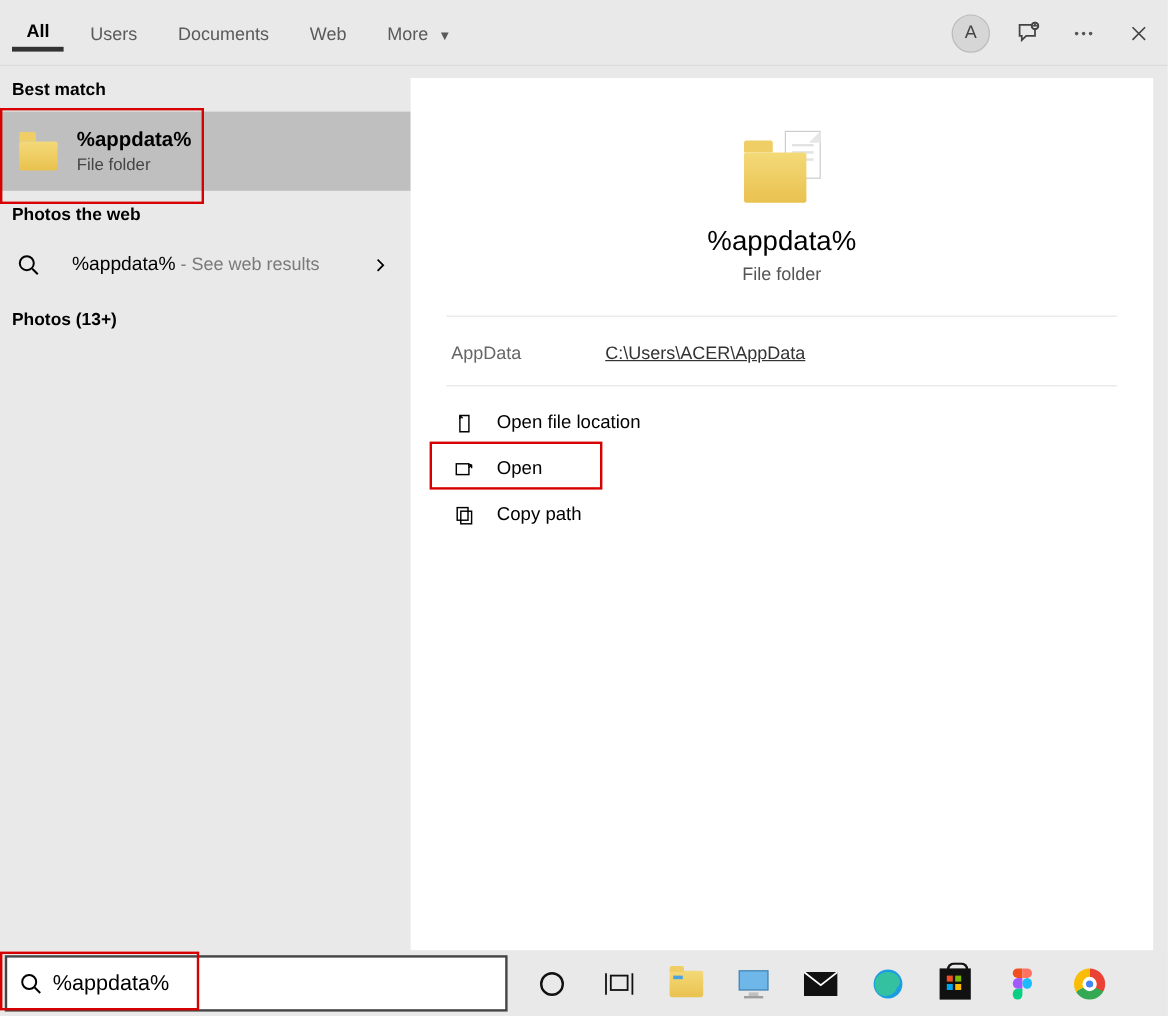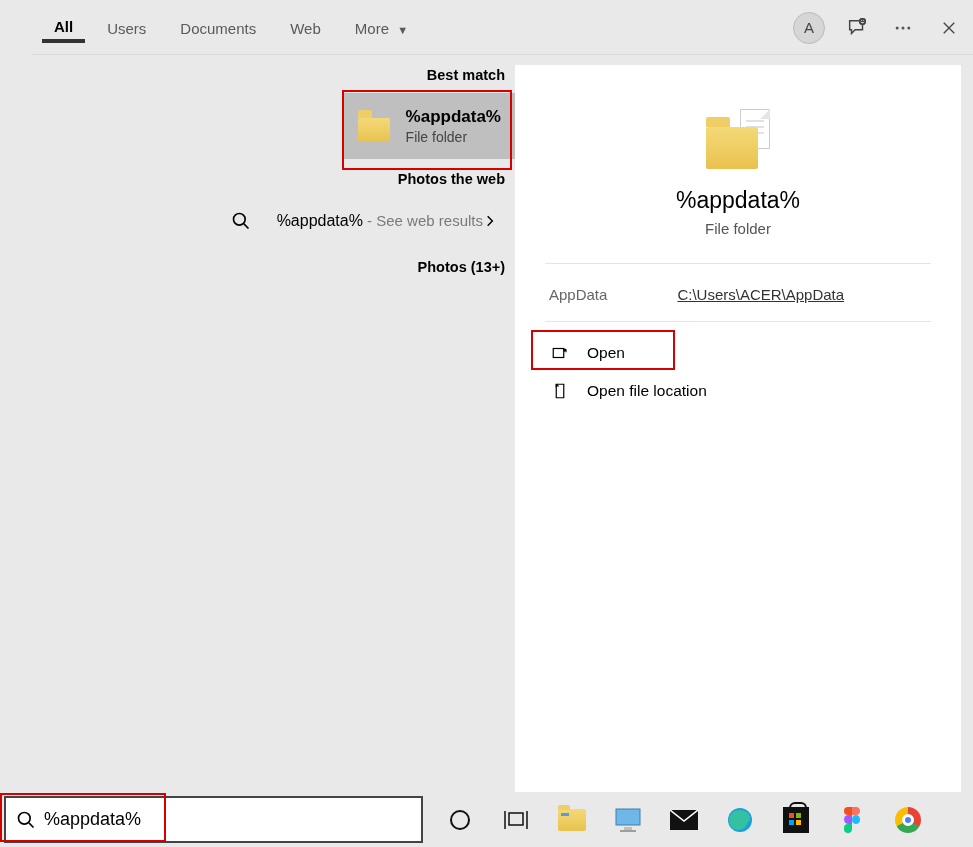--- a/index.html
+++ b/index.html
@@ -1,30 +1,30 @@
 <!DOCTYPE html>
 <html><head>
 <meta charset="utf-8">
 <style>
   * { box-sizing: border-box; }
   html, body { margin:0; padding:0; font-family: "Segoe UI", Arial, sans-serif; background:#e9e9e9; height:847px; width:973px; overflow:hidden; color:#000; }
   body { display:flex; flex-direction:column; }
   
-  .tabs-bar { height:55px; display:flex; align-items:center; padding:0 10px; border-bottom:1px solid #dcdcdc; position:relative;margin-left:32px;}
+  .tabs-bar { height:55px; display:flex; align-items:center; padding:0 10px; border-bottom:1px solid #dcdcdc; position:relative;}
   .tab { padding:6px 12px 4px; font-size:15px; color:#5a5a5a; cursor:default; margin-right:10px; }
   .tab.active { color:#000; font-weight:600; border-bottom:4px solid #333; }
   .more-chev { margin-left:4px; font-size:11px; }
   .right-controls { position:absolute; right:4px; top:0; height:55px; display:flex; align-items:center; gap:18px; padding-right:6px;}
   .avatar-circle { width:32px; height:32px; border-radius:50%; background:#d6d6d6; border:1px solid #bbb; display:flex; align-items:center; justify-content:center; font-size:15px; color:#444;}
   .icon-btn { width:28px; height:28px; display:flex; align-items:center; justify-content:center; color:#3a3a3a; }
   .icon-btn svg { display:block; }
 
   
   .main { flex:1; display:flex; min-height:0;}
-  .left-pane   { width:515px; background:#e9e9e9; display:flex; flex-direction:column;align-items:flex-end; }
+  .left-pane   { width:342px; background:#e9e9e9; display:flex; flex-direction:column; }
   .right-pane  { flex:1; padding:10px 12px 0 0;}
   .right-card  { background:#fff; height:100%; margin-left:0; padding:20px 30px 0 30px; }
 
   
   .lp-section-title { font-size:14.5px; font-weight:600; padding:12px 10px 10px 10px; }
   .best-match-item { display:flex; align-items:center; gap:16px; background:#bfbfbf; padding:14px 14px 14px 16px; cursor:default;}
   .best-match-item .folder-ico { width:32px; height:32px; position:relative;}
   .folder-body { width:32px; height:24px; background:linear-gradient(#f4d978,#e9c24f); position:absolute; bottom:0; border-radius:2px;}
   .folder-tab  { width:14px; height:8px;  background:#f0ce66; position:absolute; top:0; left:0; border-radius:2px 2px 0 0;}
   .bm-text .bm-title { font-size:17px; font-weight:700; }
@@ -165,33 +165,40 @@
       </div>
       <div class="rc-title">%appdata%</div>
       <div class="rc-sub">File folder</div>
       <hr class="rc-sep">
       <div class="rc-row">
         <span>AppData</span>
         <a>C:\Users\ACER\AppData</a>
       </div>
       <hr class="rc-sep">
       <div class="rc-actions">
+        <div class="rc-action">
+          <svg viewBox="0 0 24 24">
+              <path d="M7 3h10v18H7z"></path>
+              <path d="M7 3l3 3M7 3v4"></path>
+            </svg>
+          <span>Open file location</span>
+        </div>
         <div class="rc-action red-box-open">
           <svg viewBox="0 0 24 24">
               <rect x="3" y="6" width="14" height="12"></rect>
               <path d="M17 10l3-3M20 7h-4M20 7v4"></path>
             </svg>
           <span>Open</span>
         </div>
         <div class="rc-action">
           <svg viewBox="0 0 24 24">
-              <path d="M7 3h10v18H7z"></path>
-              <path d="M7 3l3 3M7 3v4"></path>
+              <rect x="4" y="4" width="12" height="14"></rect>
+              <rect x="8" y="8" width="12" height="14"></rect>
             </svg>
-          <span>Open file location</span>
+          <span>Copy path</span>
         </div>
       </div>
     </div>
   </div>
 </div>
 
 <div class="taskbar">
   <div class="search-wrap">
     <div class="search-box">
       <svg class="mag" viewBox="0 0 24 24" fill="none" stroke="#000" stroke-width="2">

